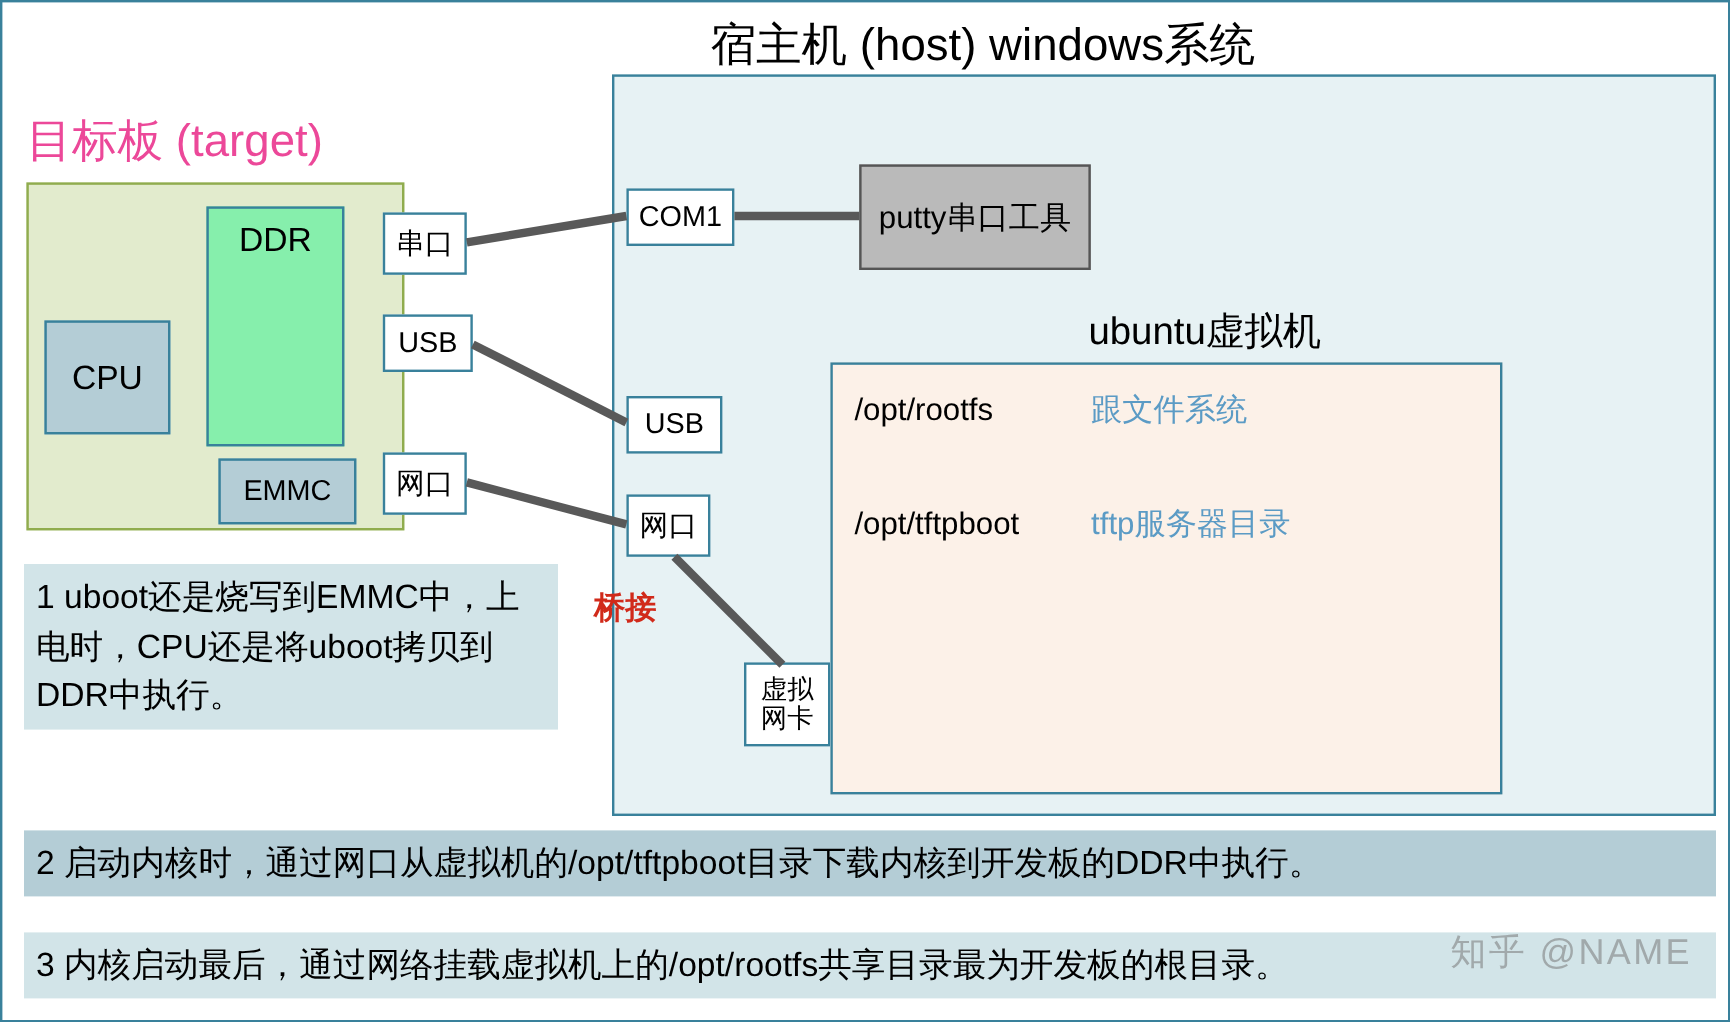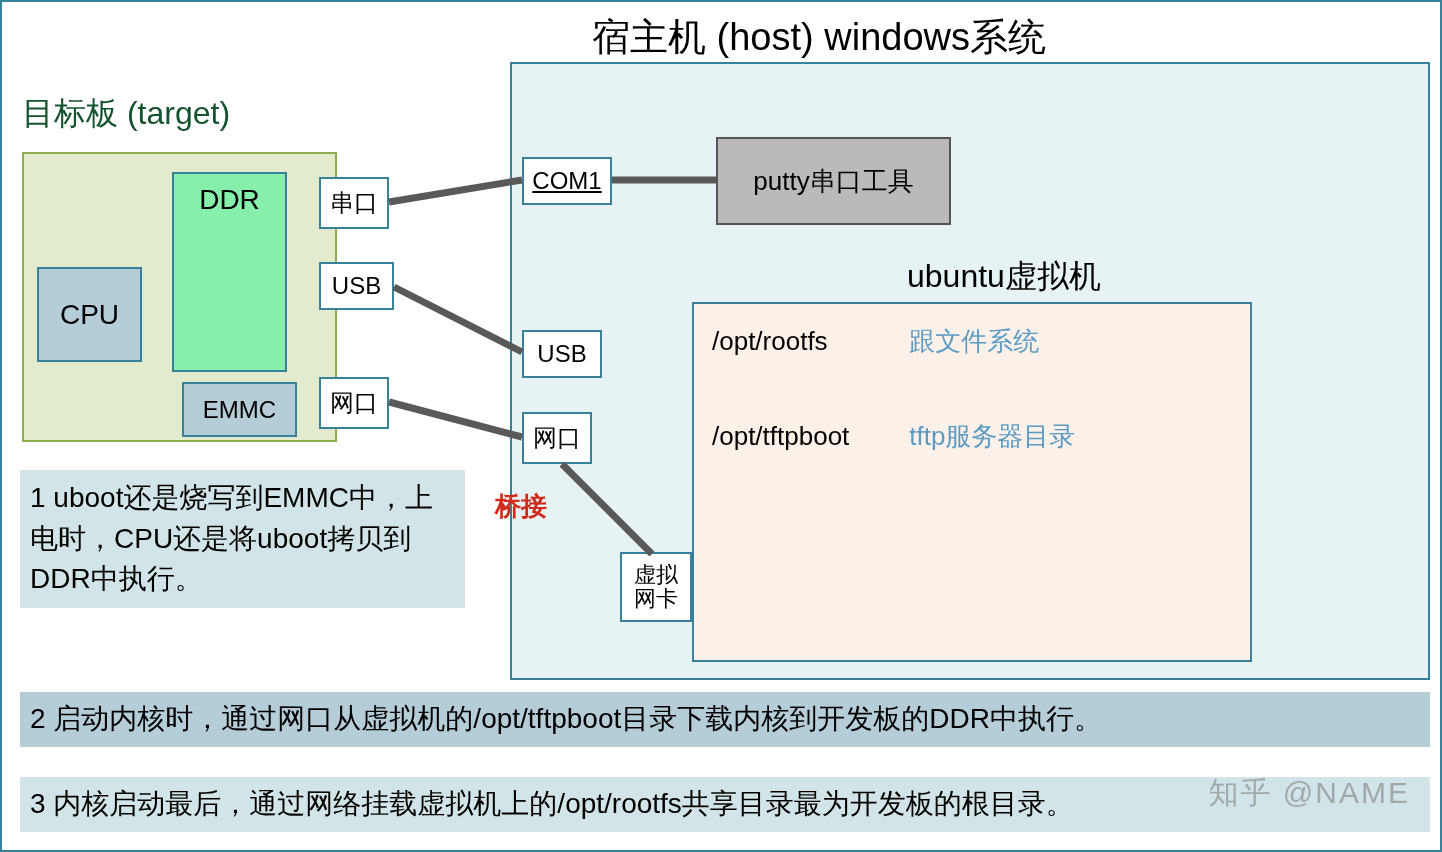--- a/index.html
+++ b/index.html
@@ -12,22 +12,22 @@
     position: relative;
     width: 1442px;
     height: 852px;
     border: 2px solid #39819b;
     background: #fff;
   }
   .title-target {
     position: absolute;
     left: 20px;
     top: 90px;
-    font-size: 32px;
-    color: #14532d;
+    font-size: 38px;
+    color: #ec4899;
   }
   .title-host {
     position: absolute;
     left: 590px;
     top: 10px;
     font-size: 38px;
     color: #000;
   }
   .target-board {
     position: absolute;
@@ -92,29 +92,29 @@
   .host-container {
     position: absolute;
     left: 508px;
     top: 60px;
     width: 920px;
     height: 618px;
     border: 2px solid #39819b;
     background: #e7f2f4;
   }
 
-  .com1-box  { left: 520px; top: 155px; width: 90px; height: 48px; text-decoration: underline; }
+  .com1-box  { left: 520px; top: 155px; width: 90px; height: 48px; }
   .usb-host  { left: 520px; top: 328px; width: 80px; height: 48px; }
   .net-host  { left: 520px; top: 410px; width: 70px; height: 52px; }
 
   .putty-box {
     position: absolute;
     left: 714px;
     top: 135px;
-    width: 235px;
+    width: 193px;
     height: 88px;
     background: #bababa;
     border: 2px solid #555;
     display: flex;
     align-items: center;
     justify-content: center;
     font-size: 26px;
   }
 
   .vm-title {

